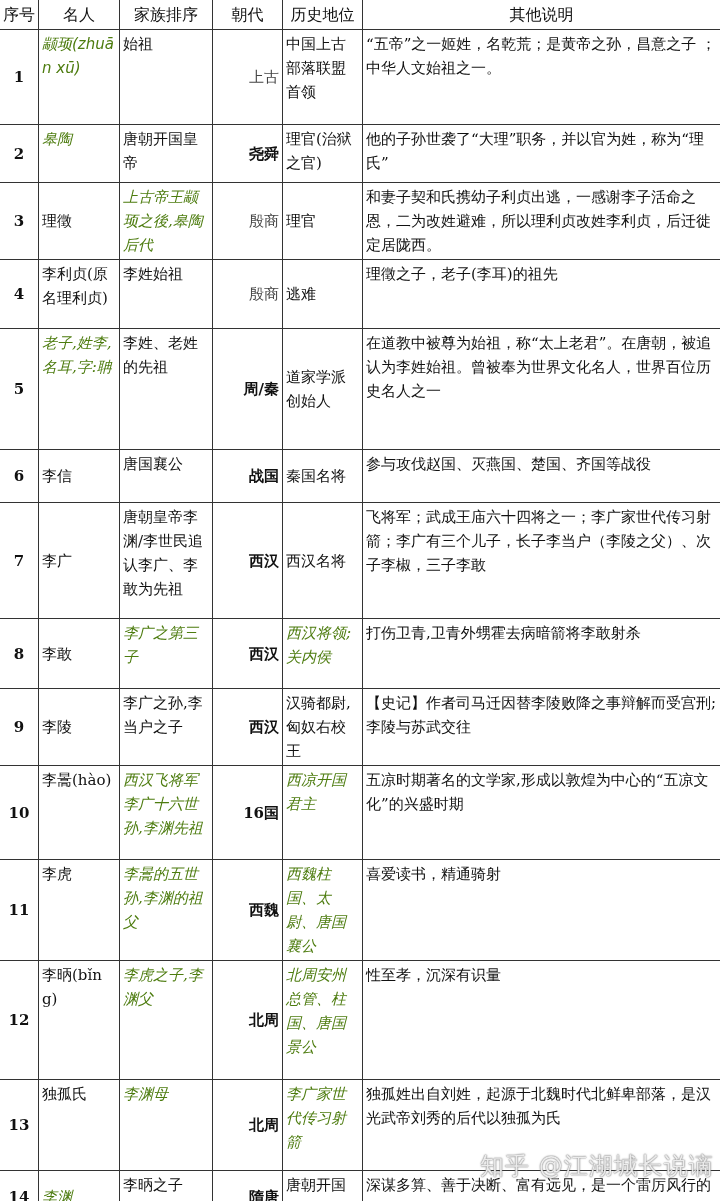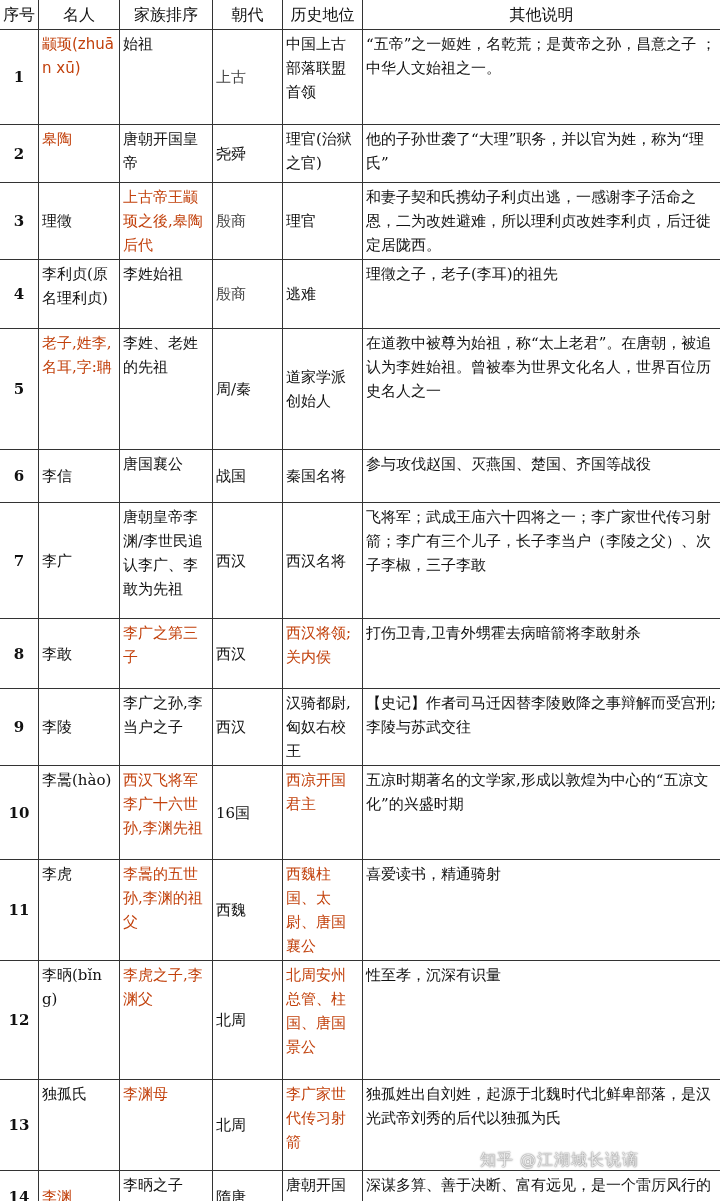--- a/index.html
+++ b/index.html
@@ -4,27 +4,27 @@
 <style>
   html, body { margin:0; padding:0; background:#ffffff; }
   body { width:720px; height:1201px; overflow:hidden; position:relative;
          font-family: "DejaVu Serif", "Liberation Serif", serif; color:#111; }
   table { border-collapse:collapse; table-layout:fixed; width:721px; position:absolute; left:-1px; top:-1px; }
   td, th { border:1.5px solid #333; padding:2px 3px 2px 3px; vertical-align:top;
            font-size:15px; line-height:24px; word-break:break-all; overflow:hidden; }
   th { font-weight:normal; font-size:16px; line-height:26px; text-align:center; vertical-align:middle; padding:1px 2px; }
   th.h-desc { }
   td.c-no { text-align:center; vertical-align:middle; font-weight:bold; font-size:15px; }
-  td.c-dyn { text-align:left; vertical-align:middle; }
-  td.c-dyn.bold { font-weight:normal; }
+  td.c-dyn { text-align:right; vertical-align:middle; }
+  td.c-dyn.bold { font-weight:bold; }
   td.c-dyn.light { color:#444; }
-  .gray { color:#c2410c; }
+  .gray { color:#4d7c0f;font-style:italic; }
   .sans { font-family:"DejaVu Sans","Liberation Sans",sans-serif; }
   .bold { font-weight:normal; }
-  .watermark { position:absolute; left:480px; top:1150px; font-size:16px; color:rgba(255,255,255,0.85);
+  .watermark { position:absolute; left:480px; top:1150px; font-size:24px; color:rgba(255,255,255,0.85);
                text-shadow:0 0 2px #777, 0 0 1px #777; font-family:"DejaVu Sans","Liberation Sans",sans-serif;
                white-space:nowrap; pointer-events:none; letter-spacing:1px; }
 </style>
 </head>
 <body>
 
 <table>
   <colgroup>
     <col style="width:39px">
     <col style="width:81px">

